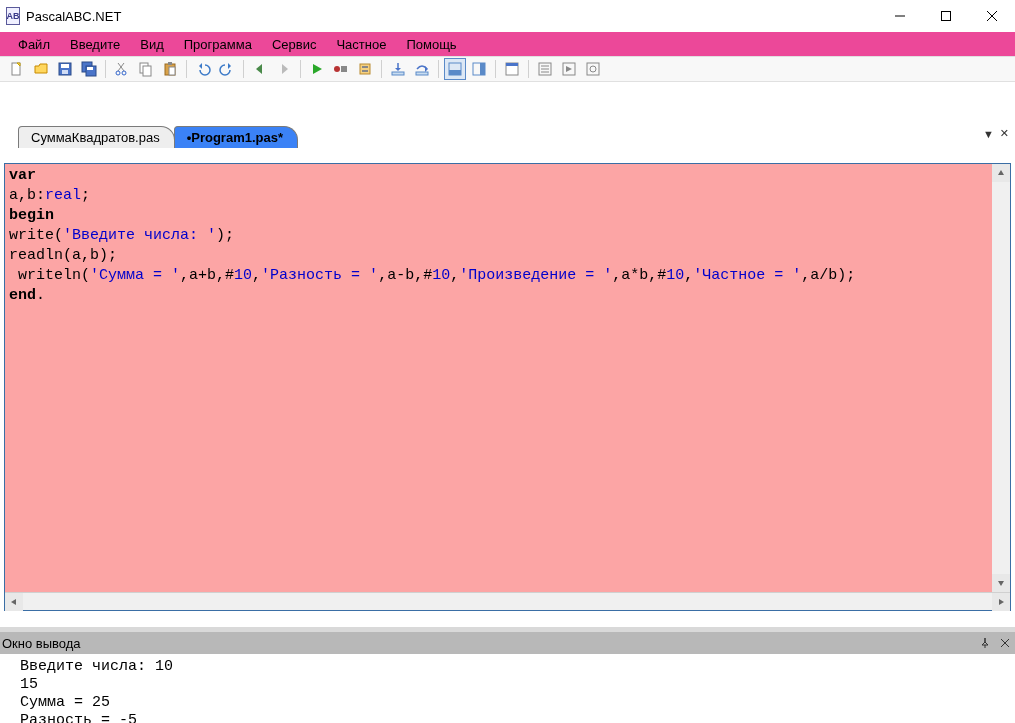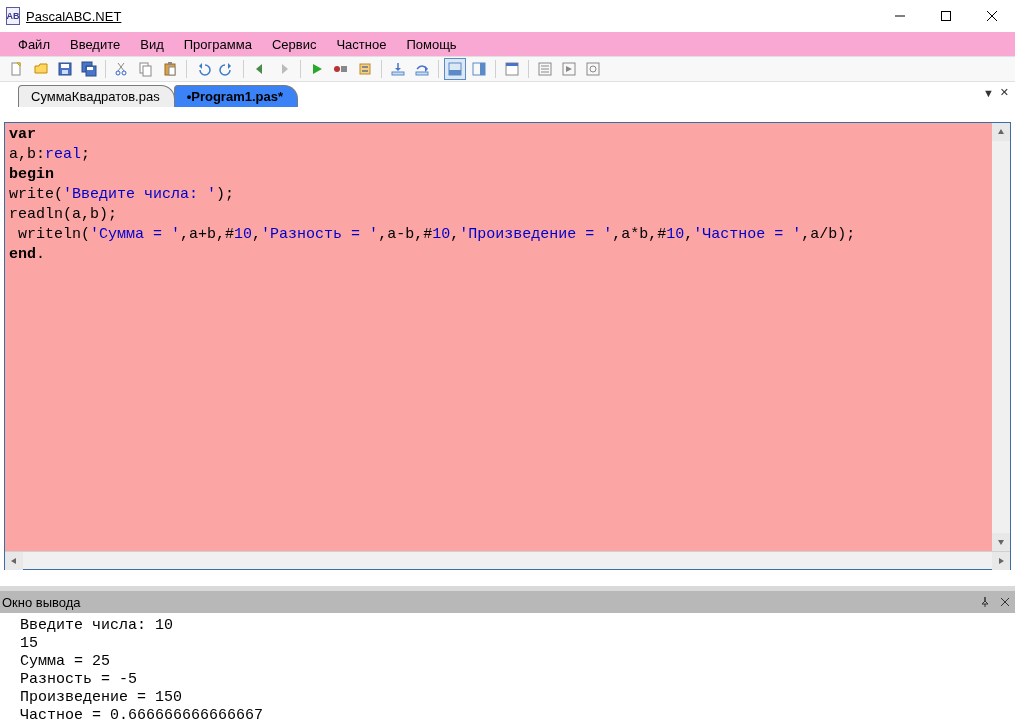--- a/index.html
+++ b/index.html
@@ -1,37 +1,37 @@
 <!DOCTYPE html>
 <html><head>
 <meta charset="utf-8">
 <style>
 * { margin:0; padding:0; box-sizing:border-box; }
 body { font-family: "Segoe UI", Tahoma, sans-serif; font-size:13px; background:#fff; width:1015px; height:723px; overflow:hidden; }
 
 
 .titlebar { height:32px; display:flex; align-items:center; padding:0 0 0 6px; background:#fff; }
 .titlebar .app-icon { width:14px; height:18px; margin-right:6px; display:inline-flex; align-items:center; justify-content:center; border:1px solid #5a5a9a; font-size:9px; font-weight:bold; color:#3a3a8a; background:#f0f0ff; }
-.titlebar .title { flex:1; font-size:13px; color:#000;text-decoration:underline; }
+.titlebar .title { flex:1; font-size:13px; color:#000; }
 .titlebar .winbtns { display:flex; }
 .titlebar .winbtn { width:46px; height:30px; display:flex; align-items:center; justify-content:center; }
 .titlebar .winbtn svg { width:10px; height:10px; stroke:#000; stroke-width:1; fill:none; }
 
 
-.menubar { height:24px; display:flex; align-items:center; padding:0 8px; background:#f9a8d4; }
+.menubar { height:24px; display:flex; align-items:center; padding:0 8px; background:#ec4899; }
 .menubar .menuitem { padding:3px 10px; font-size:13px; color:#000; }
 
 
 .toolbar { height:26px; display:flex; align-items:center; padding:2px 6px; background:#f8f8f8; border-top:1px solid #e0e0e0; border-bottom:1px solid #e0e0e0; gap:2px; }
 .toolbar .tbtn { width:22px; height:22px; display:flex; align-items:center; justify-content:center; }
 .toolbar .tsep { width:1px; height:18px; background:#d0d0d0; margin:0 3px; }
 .toolbar svg { width:16px; height:16px; }
 
 
-.tabstrip { height:24px; display:flex; align-items:flex-end; padding:0 6px 0 18px; background:#fff; position:relative; }
+.tabstrip { height:24px; display:flex; align-items:flex-end; padding:0 6px 0 18px; background:#fff; position:relative;margin-top:41px; }
 .tab { padding:3px 14px 3px 12px; font-size:13px; border:1px solid #7a7a7a; border-bottom:none; background:#eee; margin-right:-1px; border-radius:4px 14px 0 0; position:relative; top:1px; }
 .tab.active { background:#3b82f6; font-weight:bold; z-index:2; }
 .tabclosers { position:absolute; right:4px; top:4px; display:flex; gap:2px; align-items:center; }
 .tabclosers span { font-size:11px; color:#333; padding:0 2px; }
 
 
 .editor-wrap { border:1px solid #3a6ea5; margin:16px 4px; height:448px; display:flex; flex-direction:column; background:#fca5a5; }
 .editor { flex:1; overflow:auto; padding:2px 4px; font-family: Consolas, "Courier New", monospace; font-size:15px; line-height:20px; white-space:pre; color:#000; }
 .editor .kw { font-weight:bold; color:#000; }
 .editor .ty { color:#0000cc; }

